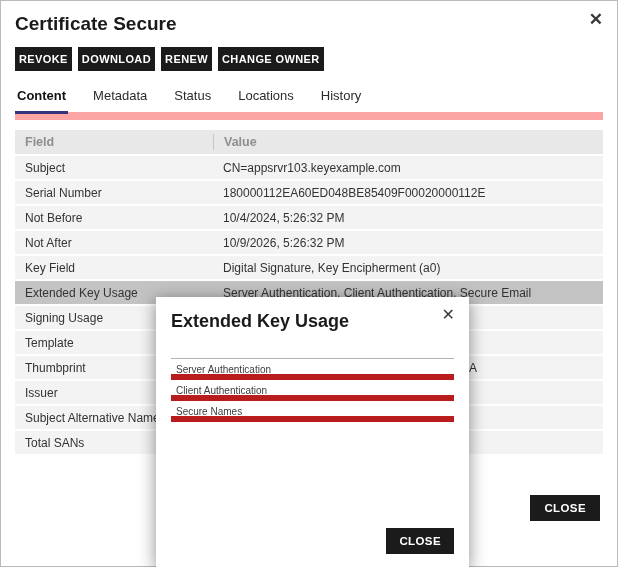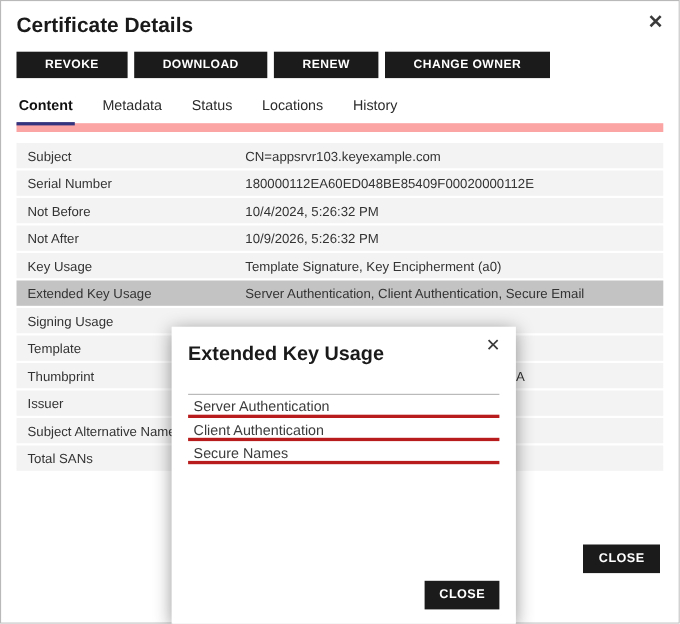--- a/index.html
+++ b/index.html
@@ -23,21 +23,21 @@
     position: absolute; top: 10px; right: 14px;
     font-size: 17px; font-weight: bold; color: #3a3a3a;
     cursor: pointer; line-height: 1;
   }
   
   .toolbar { padding: 6px 14px 0 14px; display: flex; gap: 6px; }
   .tb-btn {
     background: var(--button-bg, #1b1b1b); color: #fff;
     border: none; font-family: "Liberation Sans", sans-serif;
     font-size: 11px; font-weight: bold; letter-spacing: .4px;
-    padding: 6px 26px; cursor: pointer;
+    padding: 6px 4px; cursor: pointer;
   }
   
   .tab-bar {
     display: flex; gap: 23px;
     margin: 10px 14px 0 14px;
     border-bottom: 8px solid #fca5a5;
   }
   .tab {
     font-size: 13px; color: #2b2b2b;
     padding: 7px 2px 8px 2px; cursor: pointer;
@@ -84,78 +84,82 @@
   .popup-close {
     position: absolute; top: 10px; right: 14px;
     font-size: 16px; color: #3a3a3a; cursor: pointer; line-height: 1;
   }
   .popup-list {
     list-style: none; margin-top: 26px;
     border-top: 1px solid #b3b3b3;
   }
   .popup-list li {
     height: 21px; line-height: 21px;
-    border-bottom: 3px solid #b91c1c;
-    font-size: 13px; color: #3c3c3c;
+    border-bottom: 6px solid #b91c1c;
+    font-size: 10px; color: #3c3c3c;
     padding-left: 5px; white-space: nowrap; overflow: hidden;
   }
   .popup-close-btn {
     position: absolute; right: 15px; bottom: 14px;
     background: var(--button-bg, #1b1b1b); color: #fff; border: none;
     font-family: "Liberation Sans", sans-serif;
     font-size: 11.5px; font-weight: bold; letter-spacing: .4px;
     padding: 7px 13px; cursor: pointer;
   }
 </style>
 </head>
 <body>
 
 <div class="dialog">
 
   <div class="dlg-header">
-    <div class="dlg-title">Certificate Details</div>
+    <div class="dlg-title">Certificate Secure</div>
     <span class="dlg-close">✕</span>
   </div>
 
   <div class="toolbar">
       <button class="tb-btn">REVOKE</button>
       <button class="tb-btn">DOWNLOAD</button>
       <button class="tb-btn">RENEW</button>
       <button class="tb-btn">CHANGE OWNER</button>
     </div>
 
   <div class="tab-bar">
       <div class="tab active">Content</div>
       <div class="tab">Metadata</div>
       <div class="tab">Status</div>
       <div class="tab">Locations</div>
       <div class="tab">History</div>
     </div>
 
   <div class="dtable">
+    <div class="thead">
+      <div class="col-field">Field</div>
+      <div class="col-value">Value</div>
+    </div>
     <div>
         <div class="trow">
           <div class="col-field">Subject</div>
           <div class="col-value">CN=appsrvr103.keyexample.com</div>
         </div>
         <div class="trow">
           <div class="col-field">Serial Number</div>
           <div class="col-value">180000112EA60ED048BE85409F00020000112E</div>
         </div>
         <div class="trow">
           <div class="col-field">Not Before</div>
           <div class="col-value">10/4/2024, 5:26:32 PM</div>
         </div>
         <div class="trow">
           <div class="col-field">Not After</div>
           <div class="col-value">10/9/2026, 5:26:32 PM</div>
         </div>
         <div class="trow">
-          <div class="col-field">Key Usage</div>
-          <div class="col-value">Template Signature, Key Encipherment (a0)</div>
+          <div class="col-field">Key Field</div>
+          <div class="col-value">Digital Signature, Key Encipherment (a0)</div>
         </div>
         <div class="trow selected">
           <div class="col-field">Extended Key Usage</div>
           <div class="col-value">Server Authentication, Client Authentication, Secure Email</div>
         </div>
         <div class="trow">
           <div class="col-field">Signing Usage</div>
           <div class="col-value"></div>
         </div>
         <div class="trow">

